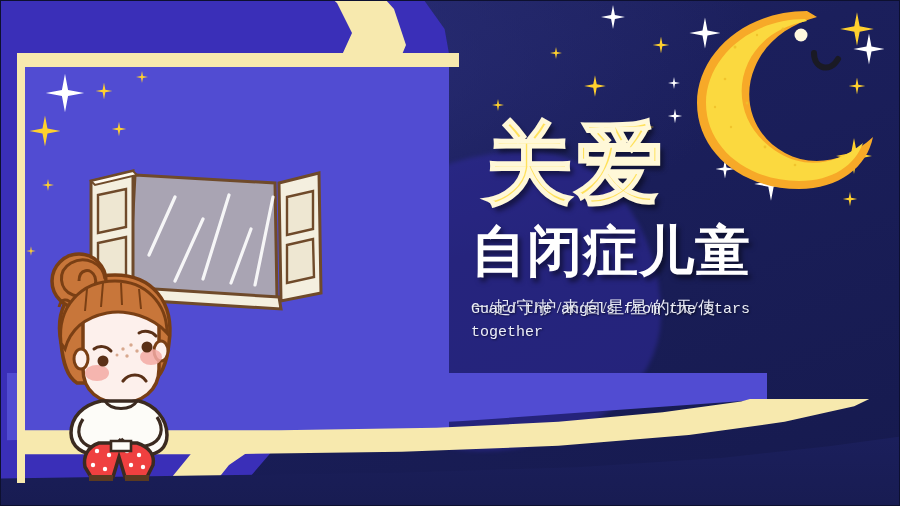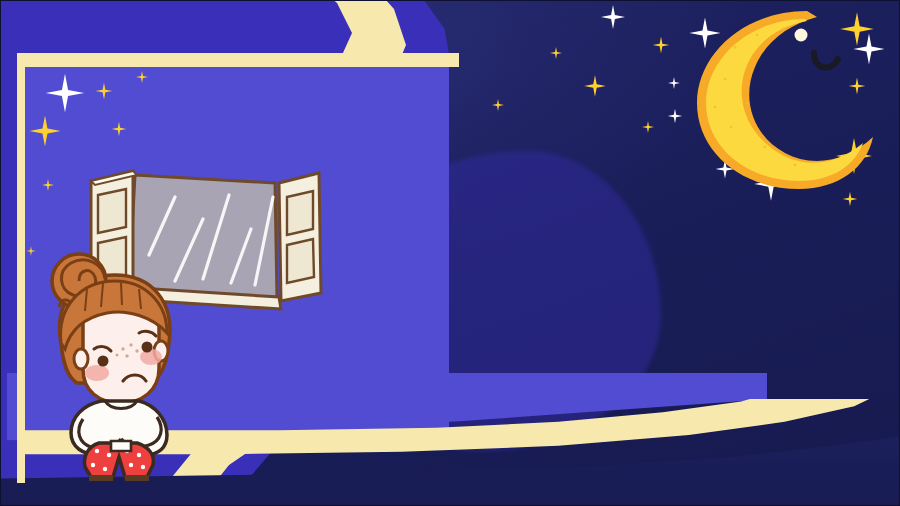--- a/index.html
+++ b/index.html
@@ -343,14 +343,20 @@
         <circle cx="90" cy="196" r="2"></circle>
       </g>
 
       <path d="M84 190 L104 190 L104 200 L84 200 Z" fill="#fdfcf8" stroke="#3b2a20" stroke-width="2.6"></path>
 
       <path d="M62 224 L86 224 L86 230 L62 230 Z" fill="#5a3a21"></path>
       <path d="M98 224 L122 224 L122 230 L98 230 Z" fill="#5a3a21"></path>
     </svg>
   </div>
 
+  <div class="textblock">
+    <div class="t-main">关爱</div>
+    <div class="t-sub">自闭症儿童</div>
+    <div class="t-cn-slash">一/起/守/护/来/自/星/星/的/天/使</div>
+    <div class="t-en">Guard the angels from the stars together</div>
+  </div>
 
 </div>
 
 </body></html>

